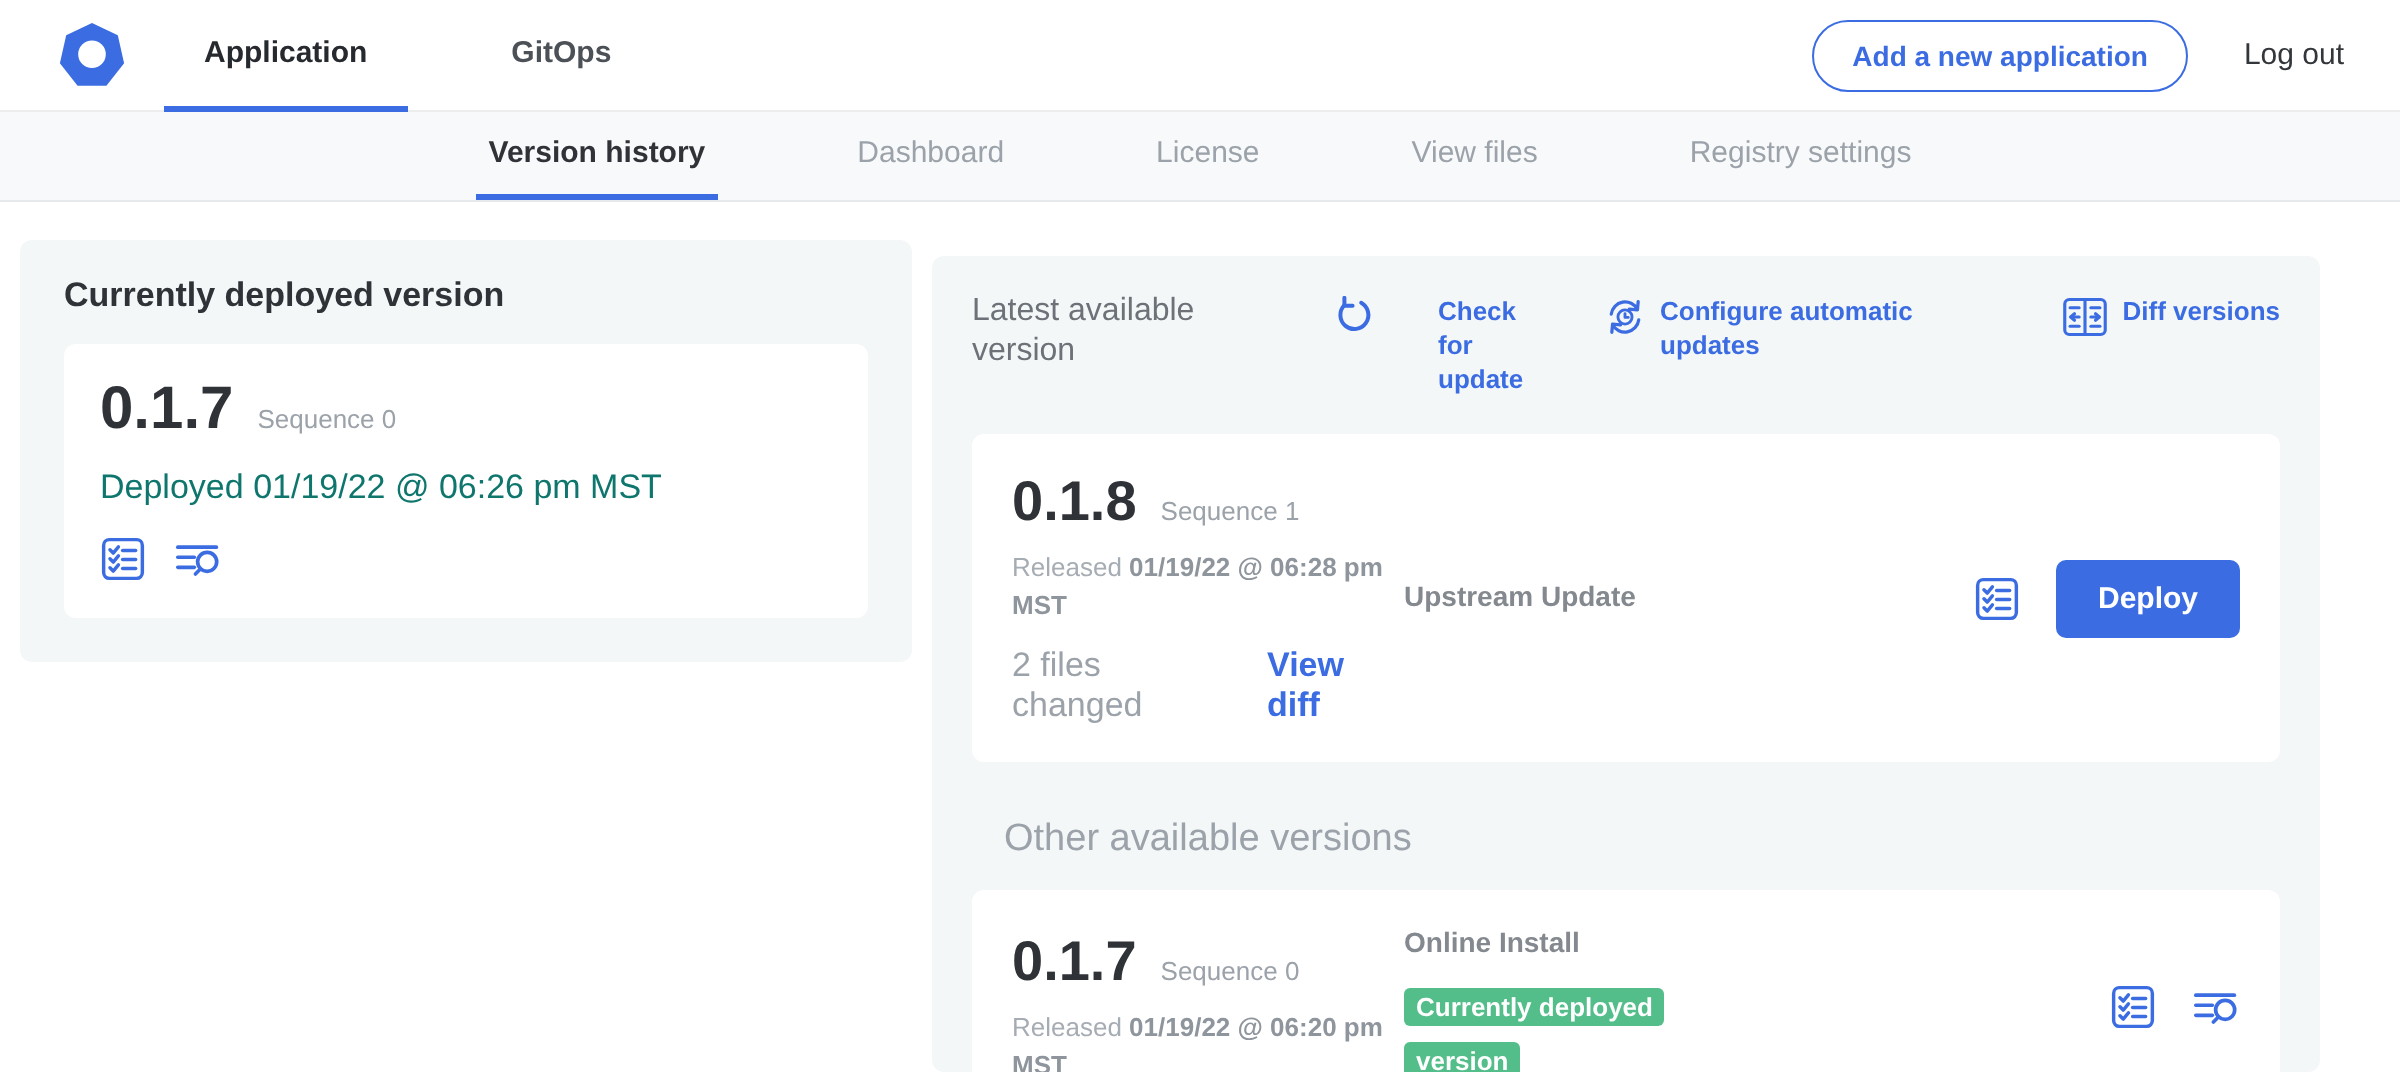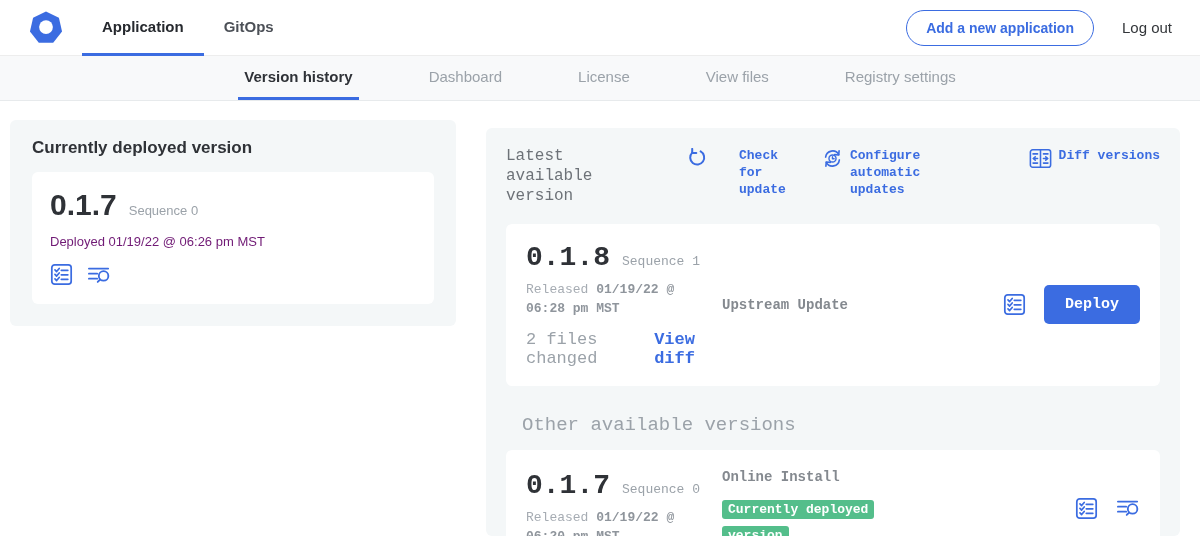--- a/index.html
+++ b/index.html
@@ -2,21 +2,21 @@
 <html><head>
 <meta charset="utf-8">
 <style>
   * { box-sizing: border-box; }
   body { margin: 0; font-family: "Liberation Sans", "DejaVu Sans", sans-serif; background: #fff; }
   .page { position: relative; width: 1200px; height: 536px; background: #fff; overflow: hidden; }
 
   
   .topnav { display: flex; align-items: center; height: 56px; padding: 0 28px; border-bottom: 1px solid #ededed; }
   .logo { display: inline-flex; margin-right: 18px; }
-  .topnav-tabs { display: flex; height: 56px; }
+  .topnav-tabs { display: flex; height: 56px; gap: 32px; }
   .topnav-tab { display: flex; align-items: center; padding: 0 20px; font-size: 15px; font-weight: 600;
                 color: #4c5057; cursor: pointer; border-bottom: 3px solid transparent; }
   .topnav-tab.active { color: #26292e; font-weight: 700; border-bottom-color: #3b6ce1; }
   .topnav-right { margin-left: auto; display: flex; align-items: center; gap: 28px; }
   .add-app-btn { background: #fff; border: 1px solid #3b6ce1; color: #3b6ce1; border-radius: 18px;
                  padding: 9px 19px; font-size: 14px; font-weight: 700; cursor: pointer;
                  font-family: inherit; }
   .logout { font-size: 15px; color: #33363a; font-weight: 500; cursor: pointer; }
 
   
@@ -27,27 +27,27 @@
 
   
   .left-card { position: absolute; left: 10px; top: 120px; width: 446px; background: #f4f7f8;
                border-radius: 6px; padding: 18px 22px 22px; }
   .left-card-title { margin: 0; font-size: 17px; font-weight: 700; color: #2f3237; }
   .current-white { margin-top: 14px; background: #fff; border-radius: 6px; padding: 16px 18px 18px; }
   .version-row { display: flex; align-items: baseline; gap: 12px; }
   .version-big { font-size: 30px; font-weight: 800; color: #2f3237; }
   .version-card .version-big { font-size: 28px; }
   .sequence { font-size: 13px; color: #9ba2a9; font-weight: 500; }
-  .deployed-line { margin: 12px 0 0; font-size: 13px; color: #701a75; }
+  .deployed-line { margin: 12px 0 0; font-size: 17px; color: #0f766e; }
   .icon-row { margin-top: 14px; display: flex; align-items: center; gap: 14px; }
   .icon-btn { color: #3b6ce1; background: none; border: none; padding: 0; cursor: pointer; display: inline-flex; }
 
   
-  .right-panel { position: absolute; left: 486px; top: 128px; width: 694px; height: 408px;
-                 background: #f4f7f8; border-radius: 6px; padding: 18px 20px; font-family: Liberation Mono, monospace; }
+  .right-panel { position: absolute; left: 466px; top: 128px; width: 694px; height: 408px;
+                 background: #f4f7f8; border-radius: 6px; padding: 18px 20px; }
   .panel-header { display: flex; align-items: flex-start; }
   .panel-title { width: 140px; margin: 0; font-size: 16px; font-weight: 500; color: #6d7278; line-height: 1.25; }
   .header-link { display: flex; align-items: flex-start; gap: 7px; color: #3b6ce1; font-size: 13px;
                  font-weight: 700; line-height: 1.3; cursor: pointer; margin-top: 2px; }
   .header-link svg { flex-shrink: 0; }
   .link-check { margin-left: 40px; width: 94px; gap: 33px; }
   .link-config { margin-left: 42px; width: 158px; }
   .link-diff { margin-left: auto; }
 
   .version-card { background: #fff; border-radius: 6px; padding: 18px 20px; display: flex; align-items: center; }

